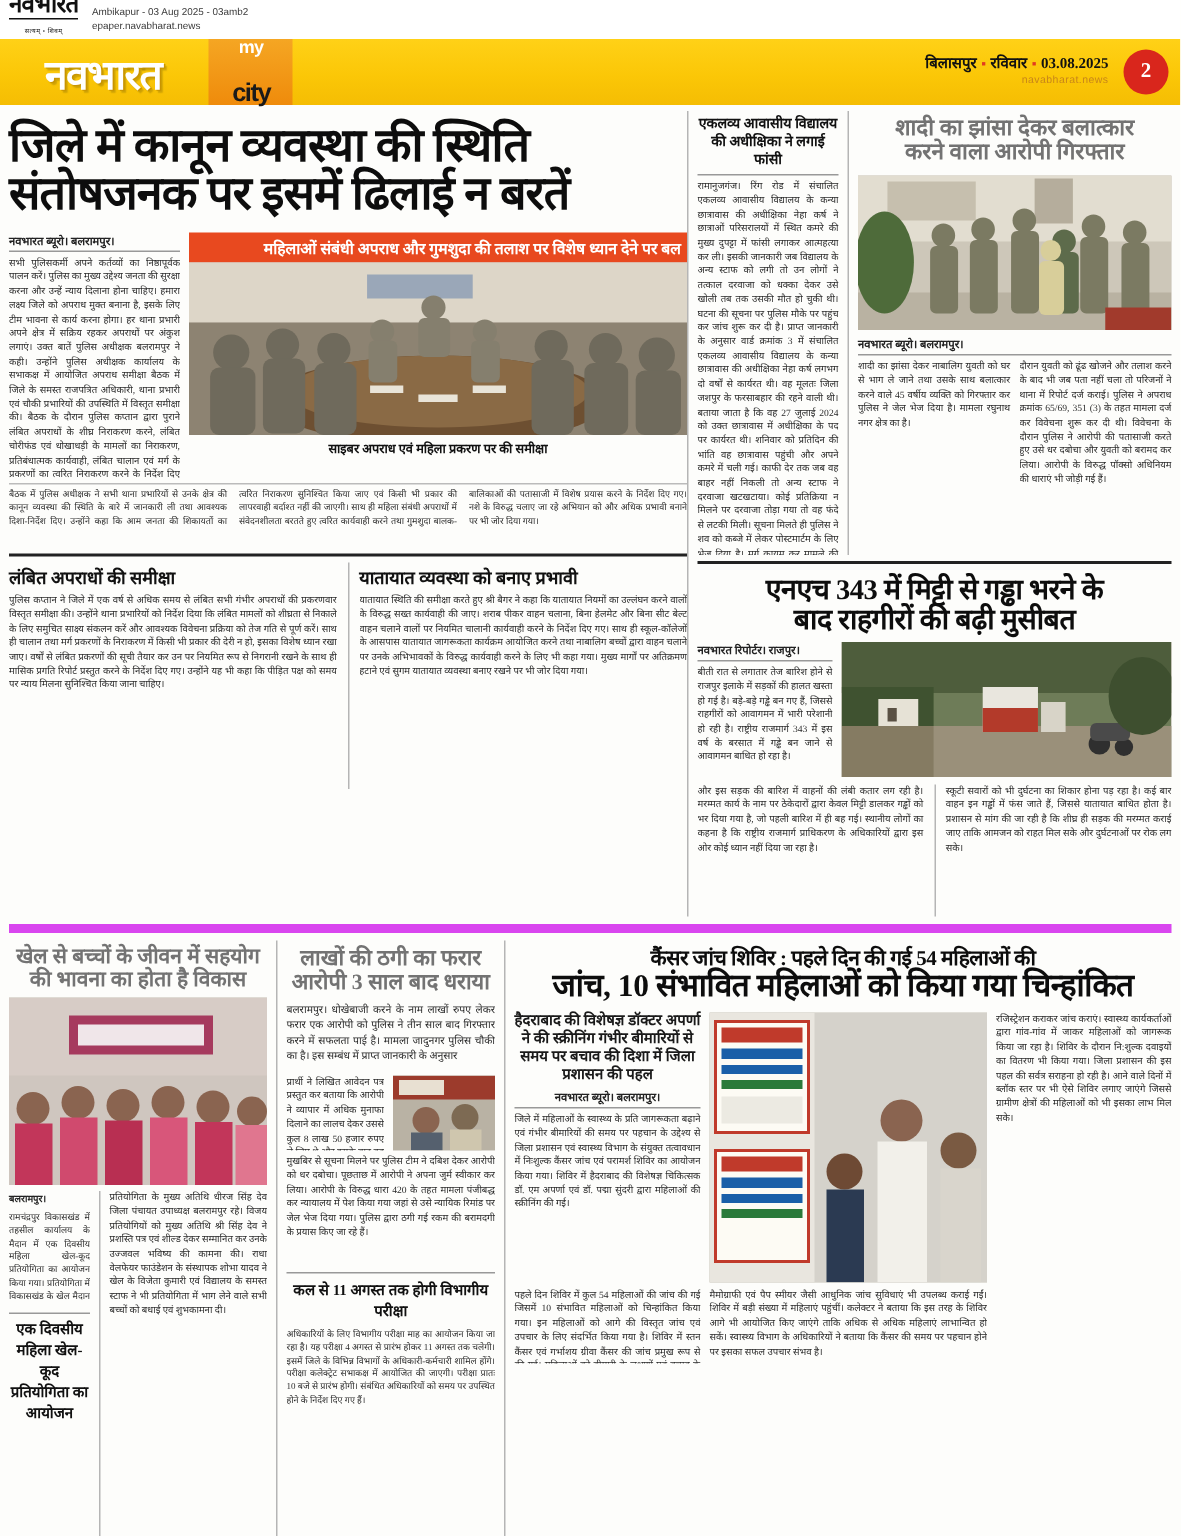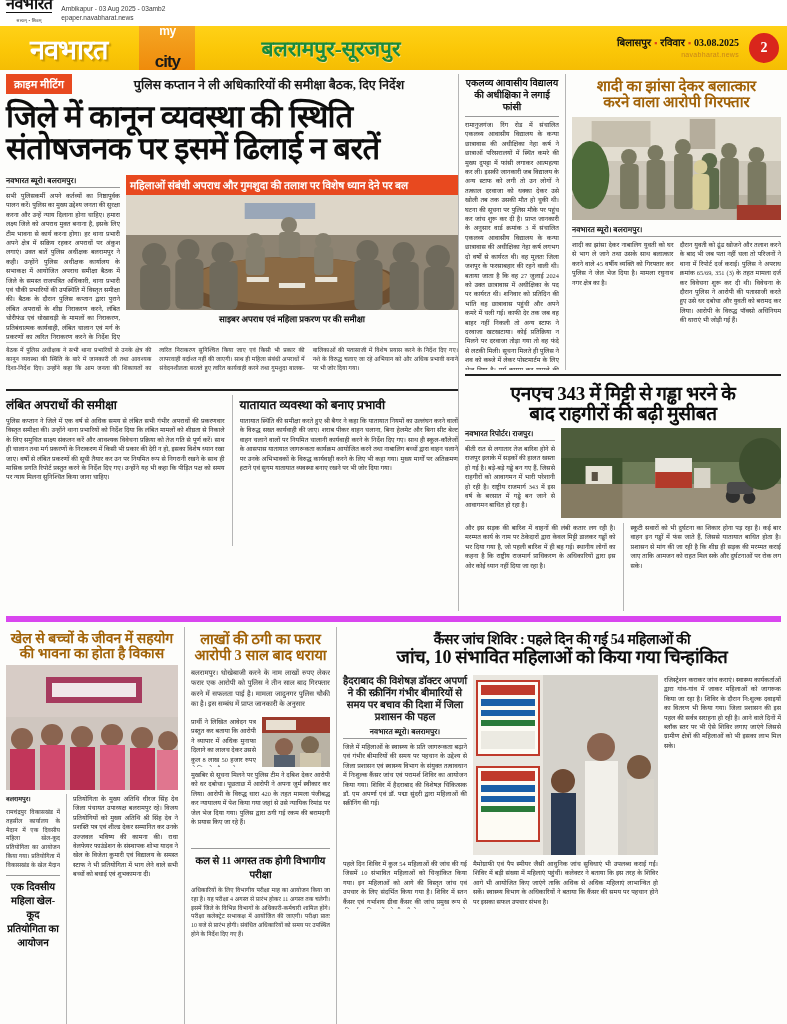--- a/index.html
+++ b/index.html
@@ -142,21 +142,21 @@
     margin: 5px 0 4px 0;
     color: #0d0d0d;
     letter-spacing: -0.6px;
   }
   .orangebar {
     background: #e8491f;
     color: #fff;
     font-family: "Liberation Serif","DejaVu Serif", serif;
     font-weight: bold;
     font-size: 10.5px;
-    text-align: left;
+    text-align: right;
     padding: 3px 4px;
     white-space: nowrap;
     overflow: hidden;
   }
   .byline {
     font-family: "Liberation Serif","DejaVu Serif", serif;
     font-weight: bold;
     font-size: 7.5px;
     color: #222;
     padding-bottom: 2px;
@@ -196,21 +196,21 @@
     color: #111;
   }
   h2.sec.c { text-align: center; }
   h3.mid {
     font-family: "Liberation Serif","DejaVu Serif", serif;
     font-weight: bold;
     font-size: 16.5px;
     line-height: 20px;
     margin: 3px 0 3px 0;
     text-align: center;
-    color: #a16207;
+    color: #737373;
   }
   h3.big {
     font-family: "Liberation Serif","DejaVu Serif", serif;
     font-weight: bold;
     font-size: 19px;
     line-height: 23px;
     margin: 2px 0 3px 0;
     text-align: center;
     color: #0d0d0d;
     letter-spacing: -0.3px;
@@ -251,41 +251,36 @@
       <div>epaper.navabharat.news</div>
     </div>
   </div>
 
   <div class="banner">
     <div class="banner-logo">नवभारत</div>
     <div class="mycity">
       <span class="m1">my</span>
       <span class="m2">city</span>
     </div>
-    <div class="banner-edition">बलरामपुर-सूरजपुर</div>
     <div class="banner-right">
       <div class="dateline">
         <div class="row1">
           <span>बिलासपुर</span><span class="dot">▪</span><span>रविवार</span><span class="dot">▪</span><span>03.08.2025</span>
         </div>
         <div class="row2">navabharat.news</div>
       </div>
       <div class="pagecircle">2</div>
     </div>
   </div>
 
   <div class="sheet">
 
     <div class="flex" style="margin-top:4px;">
 
       <div class="col" style="width:452px;">
-        <div class="flex" style="align-items:center; gap:8px;">
-          <span class="kicker">क्राइम मीटिंग</span>
-          <span class="subhead-line">पुलिस कप्तान ने ली अधिकारियों की समीक्षा बैठक, दिए निर्देश</span>
-        </div>
         <h1 class="lead">जिले में कानून व्यवस्था की स्थिति</h1>
         <h1 class="lead" style="margin-top:-8px;">संतोषजनक पर इसमें ढिलाई न बरतें</h1>
 
         <div class="flex" style="margin-top:4px;">
           <div style="width:120px; padding-right:6px;">
             <div class="byline">नवभारत ब्यूरो। बलरामपुर।</div>
             <div class="body" style="height:150px;">सभी पुलिसकर्मी अपने कर्तव्यों का निष्ठापूर्वक पालन करें। पुलिस का मुख्य उद्देश्य जनता की सुरक्षा करना और उन्हें न्याय दिलाना होना चाहिए। हमारा लक्ष्य जिले को अपराध मुक्त बनाना है, इसके लिए टीम भावना से कार्य करना होगा। हर थाना प्रभारी अपने क्षेत्र में सक्रिय रहकर अपराधों पर अंकुश लगाएं। उक्त बातें पुलिस अधीक्षक बलरामपुर ने कही। उन्होंने पुलिस अधीक्षक कार्यालय के सभाकक्ष में आयोजित अपराध समीक्षा बैठक में जिले के समस्त राजपत्रित अधिकारी, थाना प्रभारी एवं चौकी प्रभारियों की उपस्थिति में विस्तृत समीक्षा की। बैठक के दौरान पुलिस कप्तान द्वारा पुराने लंबित अपराधों के शीघ्र निराकरण करने, लंबित चोरीफंड एवं धोखाधड़ी के मामलों का निराकरण, प्रतिबंधात्मक कार्यवाही, लंबित चालान एवं मर्ग के प्रकरणों का त्वरित निराकरण करने के निर्देश दिए गए। लंबित पेंडिंग मुआवजा योजनाओं को पूरा करने, वरिष्ठ अधिकारियों के आदेशों का शत प्रतिशत पालन सुनिश्चित करने तथा थाना क्षेत्र में सक्रिय अपराधियों की सूची तैयार कर उन पर निगरानी रखने के लिए भी कहा गया।</div>
           </div>
           <div style="flex:1;">
             <div class="orangebar">महिलाओं संबंधी अपराध और गुमशुदा की तलाश पर विशेष ध्यान देने पर बल</div>
@@ -486,21 +481,21 @@
               </svg>
             </div>
           </div>
           <div class="body" style="margin-top:3px; height:72px;">मुखबिर से सूचना मिलने पर पुलिस टीम ने दबिश देकर आरोपी को धर दबोचा। पूछताछ में आरोपी ने अपना जुर्म स्वीकार कर लिया। आरोपी के विरुद्ध धारा 420 के तहत मामला पंजीबद्ध कर न्यायालय में पेश किया गया जहां से उसे न्यायिक रिमांड पर जेल भेज दिया गया। पुलिस द्वारा ठगी गई रकम की बरामदगी के प्रयास किए जा रहे हैं।</div>
           <div class="dropbox sm" style="margin-top:6px; border-top:1px solid #999; padding-top:5px;font-family:Liberation Serif, serif;">कल से 11 अगस्त तक होगी विभागीय परीक्षा</div>
           <div class="body t6" style="margin-top:4px; height:80px;">अधिकारियों के लिए विभागीय परीक्षा माह का आयोजन किया जा रहा है। यह परीक्षा 4 अगस्त से प्रारंभ होकर 11 अगस्त तक चलेगी। इसमें जिले के विभिन्न विभागों के अधिकारी-कर्मचारी शामिल होंगे। परीक्षा कलेक्ट्रेट सभाकक्ष में आयोजित की जाएगी। परीक्षा प्रातः 10 बजे से प्रारंभ होगी। संबंधित अधिकारियों को समय पर उपस्थित होने के निर्देश दिए गए हैं।</div>
         </div>
 
         <div class="vrule col" style="flex:1; padding-left:6px;">
           <h3 class="big" style="font-size:14px; line-height:21px;">कैंसर जांच शिविर : पहले दिन की गई 54 महिलाओं की</h3>
-          <h3 class="big" style="font-size:18px; line-height:21px; margin-top:-6px;">जांच, 10 संभावित महिलाओं को किया गया चिन्हांकित</h3>
+          <h3 class="big" style="font-size:21px; line-height:21px; margin-top:-6px;">जांच, 10 संभावित महिलाओं को किया गया चिन्हांकित</h3>
 
           <div class="flex" style="margin-top:4px; gap:6px;">
             <div style="width:124px;">
               <div class="standfirst">हैदराबाद की विशेषज्ञ डॉक्टर अपर्णा ने की स्क्रीनिंग गंभीर बीमारियों से समय पर बचाव की दिशा में जिला प्रशासन की पहल</div>
               <div class="byline" style="text-align:center;">नवभारत ब्यूरो। बलरामपुर।</div>
               <div class="body" style="height:96px;">जिले में महिलाओं के स्वास्थ्य के प्रति जागरूकता बढ़ाने एवं गंभीर बीमारियों की समय पर पहचान के उद्देश्य से जिला प्रशासन एवं स्वास्थ्य विभाग के संयुक्त तत्वावधान में निःशुल्क कैंसर जांच एवं परामर्श शिविर का आयोजन किया गया। शिविर में हैदराबाद की विशेषज्ञ चिकित्सक डॉ. एम अपर्णा एवं डॉ. पद्मा सुंदरी द्वारा महिलाओं की स्क्रीनिंग की गई।</div>
             </div>
             <div class="photo" style="width:185px; height:180px;">
               <svg width="100%" height="100%" viewBox="0 0 185 180" preserveAspectRatio="none">
                 <rect width="185" height="180" fill="#d5d2cb"></rect>

